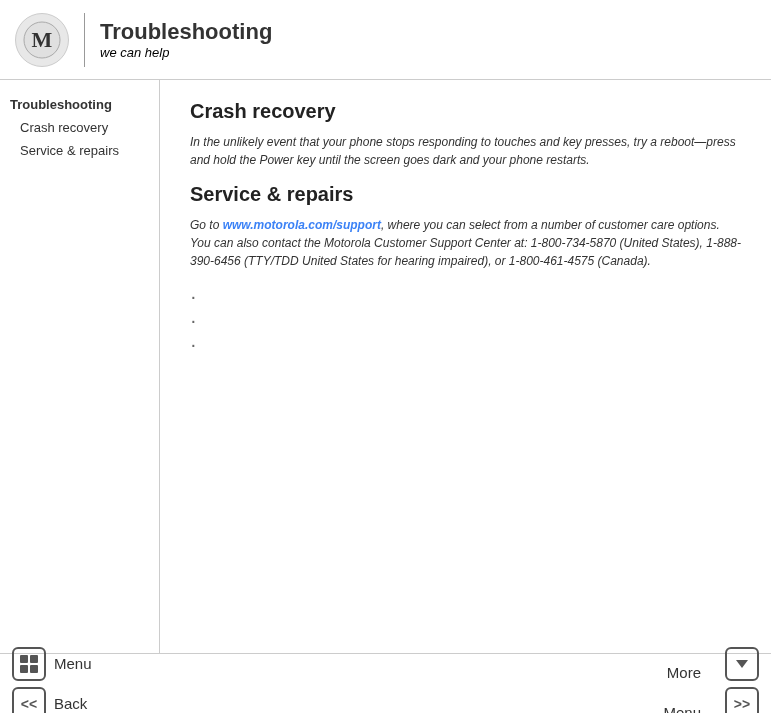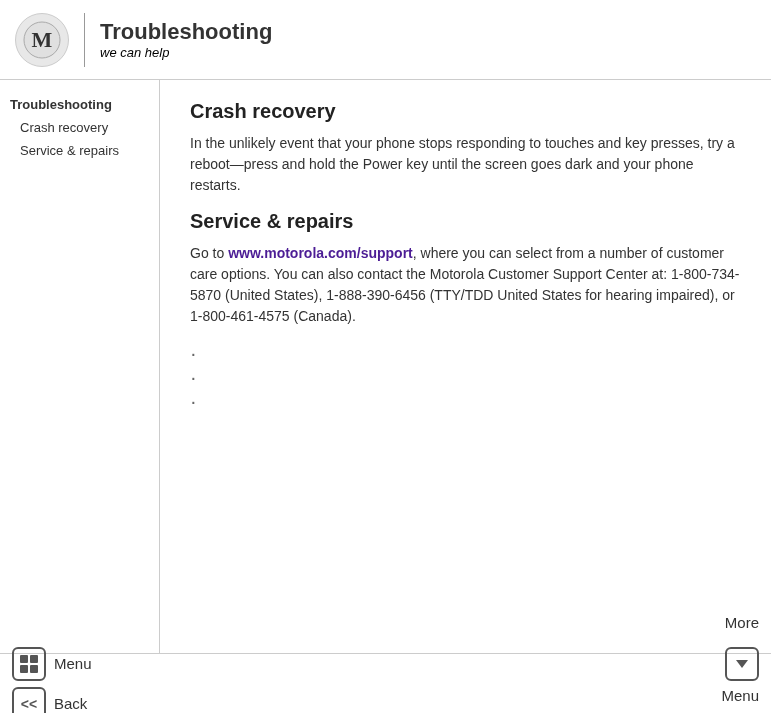--- a/index.html
+++ b/index.html
@@ -116,28 +116,29 @@
     }
 
     .content h2 {
       font-size: 20px;
       font-weight: bold;
       color: #222;
       margin-bottom: 10px;
     }
 
     .content p {
-      font-size: 14px;
+      font-size: 12px;
       color: #333;
       line-height: 1.5;
       margin-bottom: 14px;
+      font-style: italic;
     }
 
     .content a {
-      color: #4c1d95;
+      color: #3b82f6;
       font-weight: bold;
       text-decoration: none;
     }
 
     
     .dots-list {
       list-style: none;
       margin-top: 10px;
     }
 
@@ -189,22 +190,21 @@
     }
 
     .footer-icon-grid span {
       background: #555;
       border-radius: 1px;
     }
 
     .footer-right {
       display: flex;
       align-items: flex-end;
-      gap: 16px;
-      flex-direction: column;
+      gap: 24px;
     }
 
     .chevron-down {
       width: 0;
       height: 0;
       border-left: 6px solid transparent;
       border-right: 6px solid transparent;
       border-top: 8px solid #555;
     }
 

